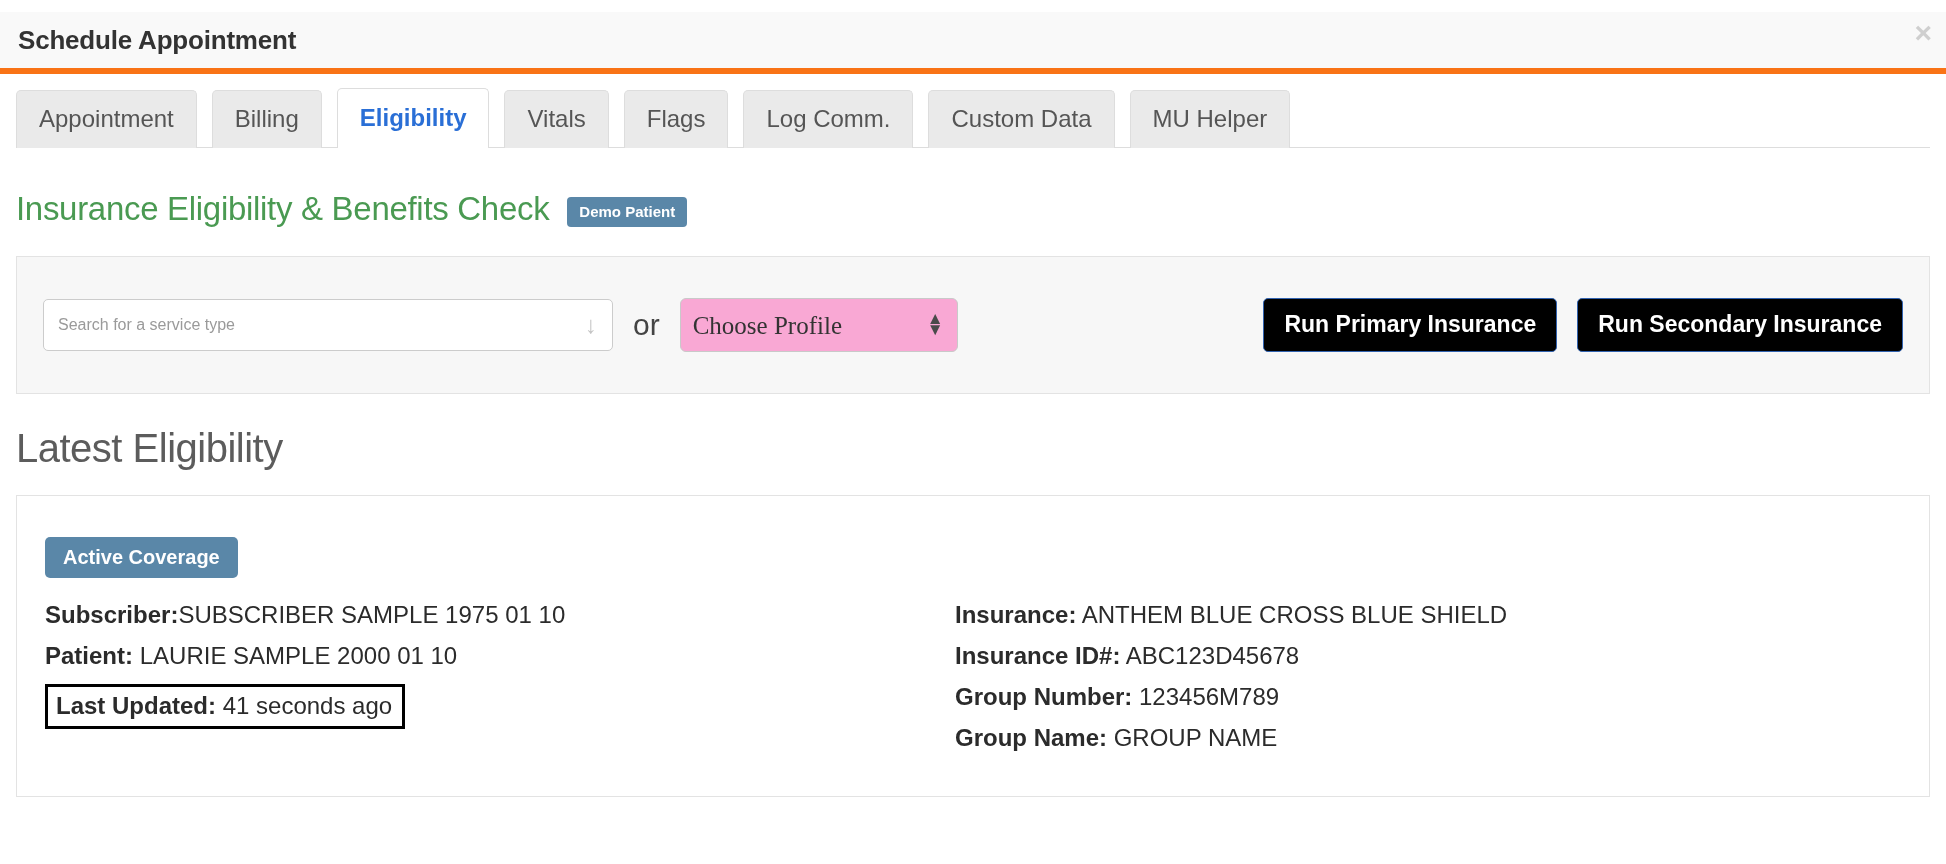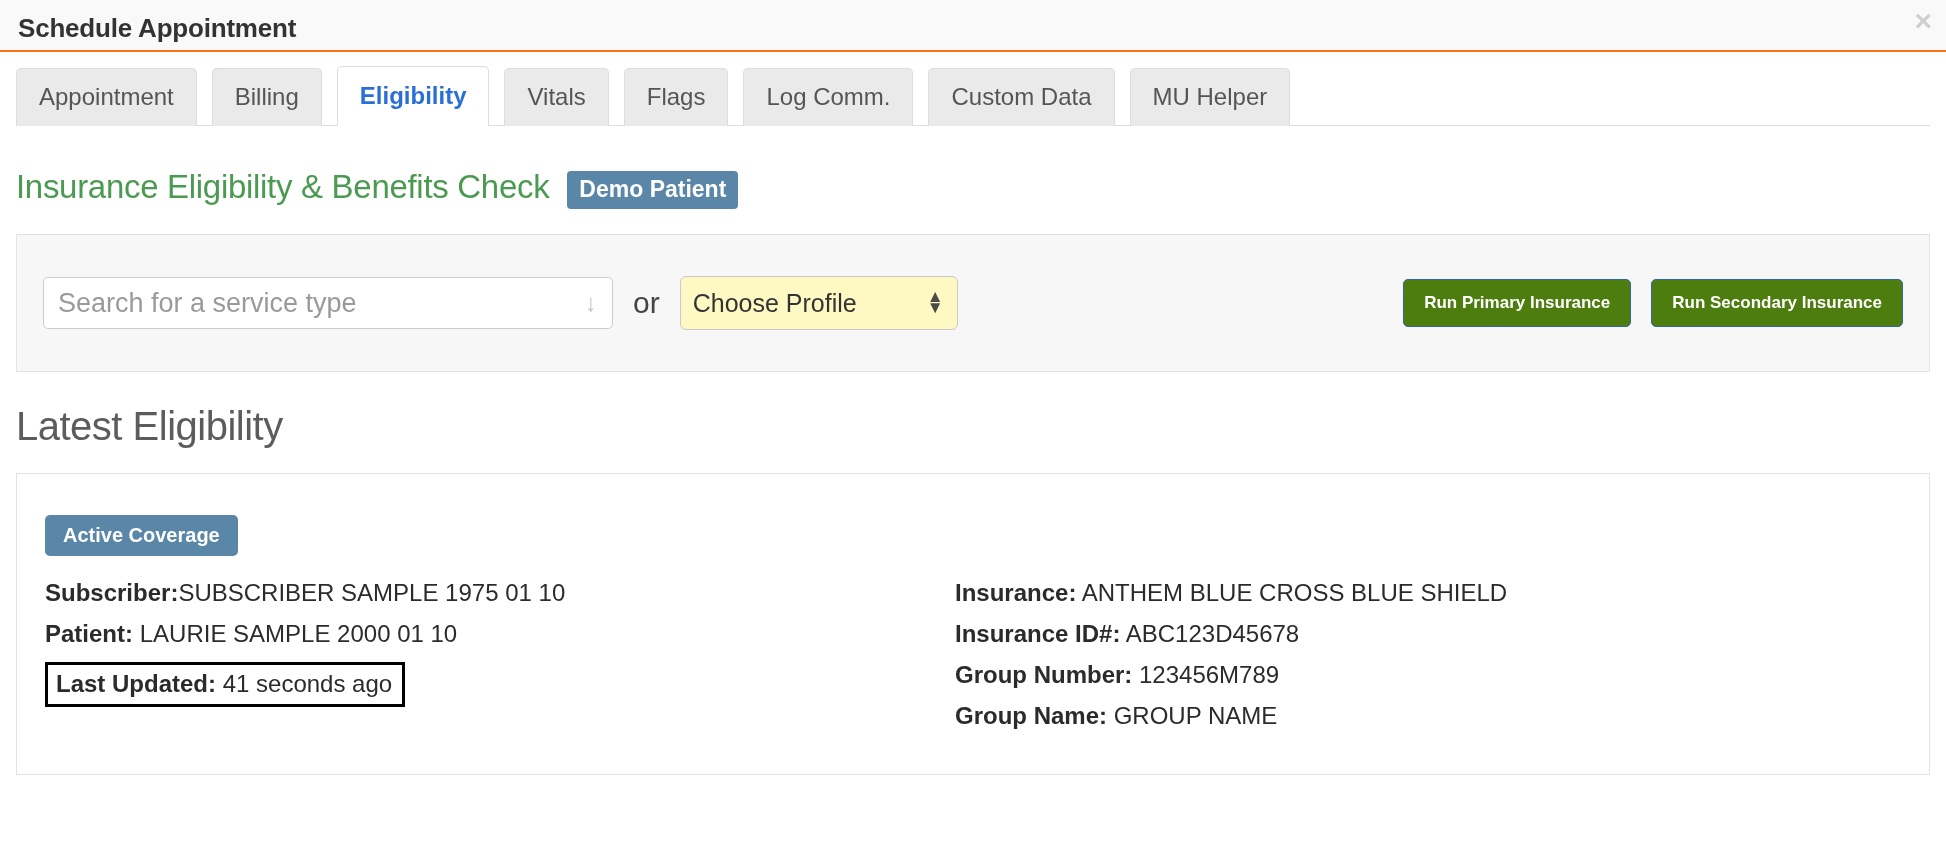--- a/index.html
+++ b/index.html
@@ -12,24 +12,25 @@
     height: 864px;
     font-family: "Liberation Sans", sans-serif;
     color: #333;
     overflow: hidden;
     position: relative;
   }
 
   
   .modal-header {
     position: relative;
-    height: 52px;
+    height: 62px;
     background: #f9f9f9;
-    border-bottom: 2px solid #f97316;
-    box-sizing: border-box;
+    border-bottom: 6px solid #f97316;
+    box-sizing: border-box;
+    margin-top: 12px;
   }
   .modal-title {
     position: absolute;
     left: 18px;
     top: 13px;
     font-size: 26px;
     font-weight: bold;
     color: #333;
     letter-spacing: -0.2px;
   }
@@ -113,21 +114,21 @@
   .section-title {
     font-size: 33px;
     color: #4a9a52;
     font-weight: normal;
     letter-spacing: -0.3px;
   }
   .demo-badge {
     margin-left: 18px;
     background: #5a87a8;
     color: #fff;
-    font-size: 23px;
+    font-size: 15px;
     font-weight: bold;
     border-radius: 4px;
     padding: 7px 12px 8px 12px;
     line-height: 1;
     position: relative;
     top: 3px;
   }
 
   
   .search-panel {
@@ -141,21 +142,21 @@
     box-sizing: border-box;
     position: relative;
   }
   .service-search {
     position: relative;
     width: 570px;
   }
   .service-search input {
     width: 100%;
     height: 52px;
-    font-size: 27px;
+    font-size: 16px;
     color: #555;
     padding: 0 30px 0 14px;
     border: 1px solid #ccc;
     border-radius: 5px;
     box-sizing: border-box;
     background: #fff;
     font-family: "Liberation Sans", sans-serif;
     outline: none;
   }
   .service-search input::placeholder { color: #9a9a9a; }
@@ -179,26 +180,26 @@
     position: relative;
     width: 278px;
   }
   .profile-select select {
     width: 100%;
     height: 54px;
     font-size: 25px;
     color: #333;
     border: 1px solid #c9c9c9;
     border-radius: 6px;
-    background: #fef9c3;
+    background: #f9a8d4;
     padding: 0 42px 0 12px;
     box-sizing: border-box;
     -webkit-appearance: none;
     appearance: none;
-    font-family: Liberation Sans, sans-serif;
+    font-family: Liberation Serif, serif;
     outline: none;
   }
   .select-stepper {
     position: absolute;
     right: 14px;
     top: 50%;
     transform: translateY(-50%);
     pointer-events: none;
     display: flex;
     flex-direction: column;
@@ -206,25 +207,25 @@
     line-height: 0.62;
     color: #4a4a4a;
     font-size: 17px;
   }
   .run-buttons {
     margin-left: auto;
     display: flex;
     gap: 20px;
   }
   .btn-primary {
-    background: #4d7c0f;
+    background: #000000;
     border: 1px solid #3263b0;
     border-radius: 5px;
     color: #fff;
-    font-size: 17px;
+    font-size: 23px;
     font-weight: bold;
     padding: 14px 20px 15px 20px;
     line-height: 1;
     cursor: pointer;
     white-space: nowrap;
     font-family: "Liberation Sans", sans-serif;
   }
 
   
   .latest-title {

